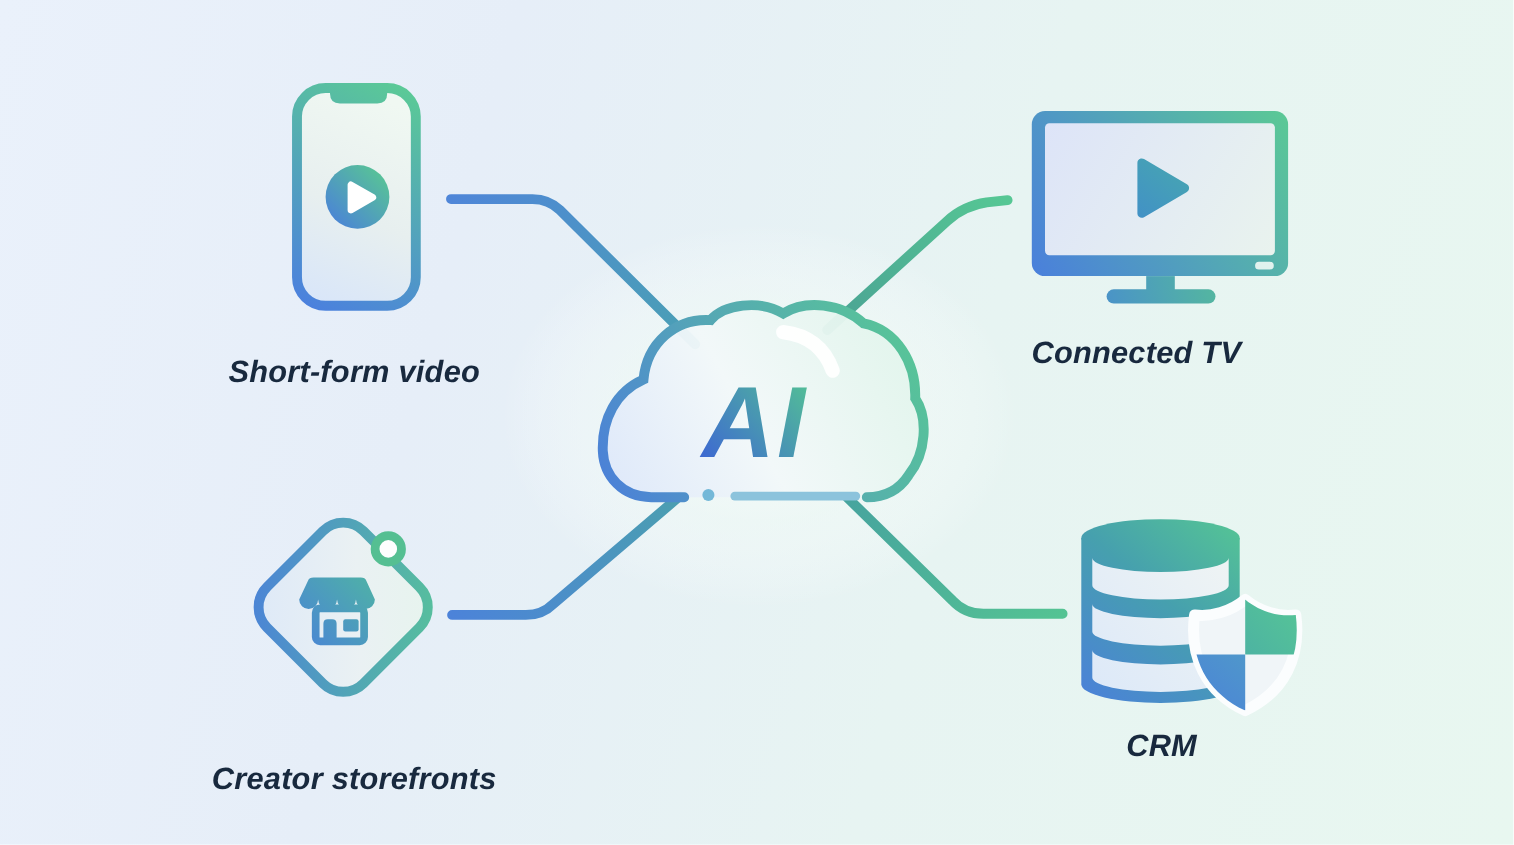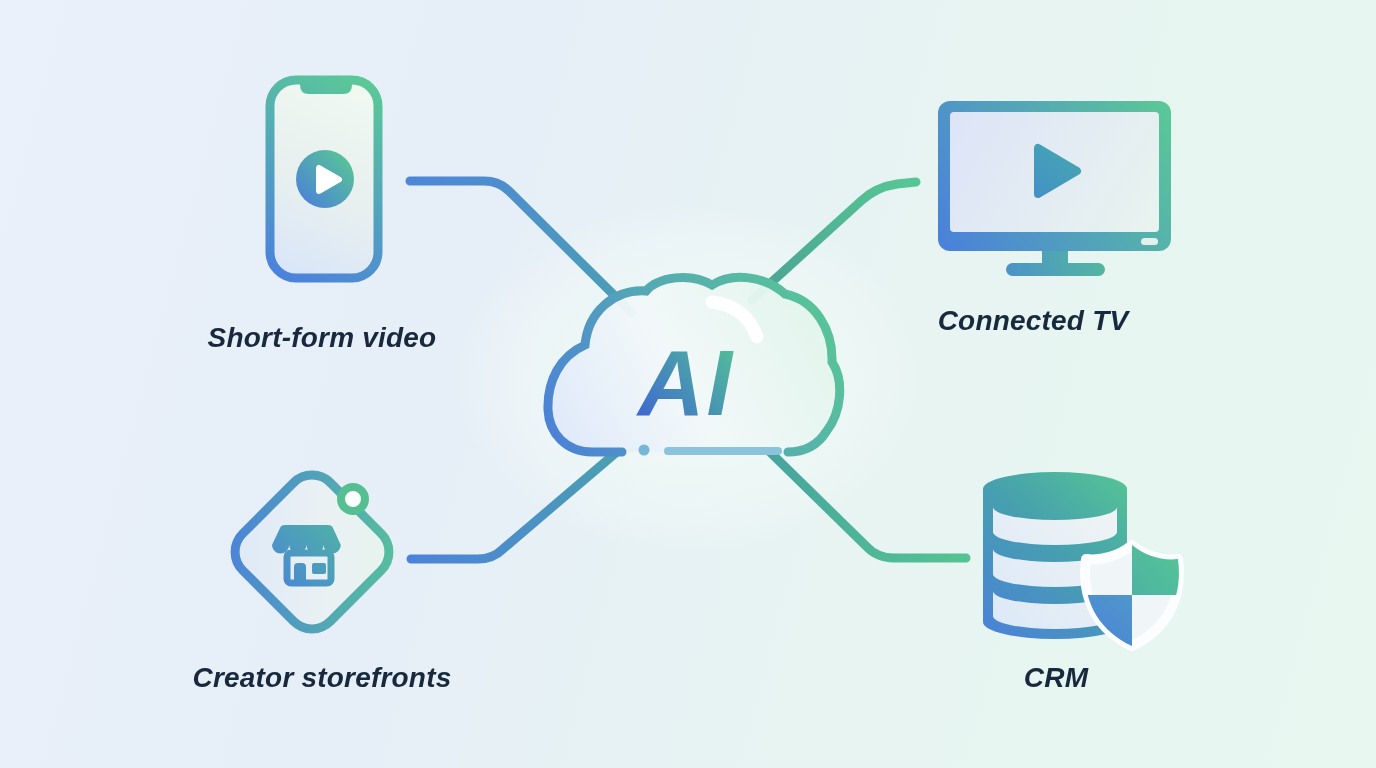--- a/index.html
+++ b/index.html
@@ -216,15 +216,15 @@
         <g clip-path="url(#clipShield)">
           <rect x="1132" y="528" width="60" height="67" fill="url(#gShieldGreen)"></rect>
           <rect x="1072" y="595" width="60" height="62" fill="url(#gShieldBlue)"></rect>
         </g>
       </g>
     </g>
   </svg>
 
   <div class="node-label" style="left:322px;top:305px;margin-top:17px;">Short-form video</div>
   <div class="node-label" style="left:1033px;top:305px;">Connected TV</div>
-  <div class="node-label" style="left:322px;top:662px;">Creator storefronts</div>
+  <div class="node-label" style="left:322px;top:692px;">Creator storefronts</div>
   <div class="node-label" style="left:1056px;top:662px;text-align:right;">CRM</div>
 </div>
 
 </body></html>

